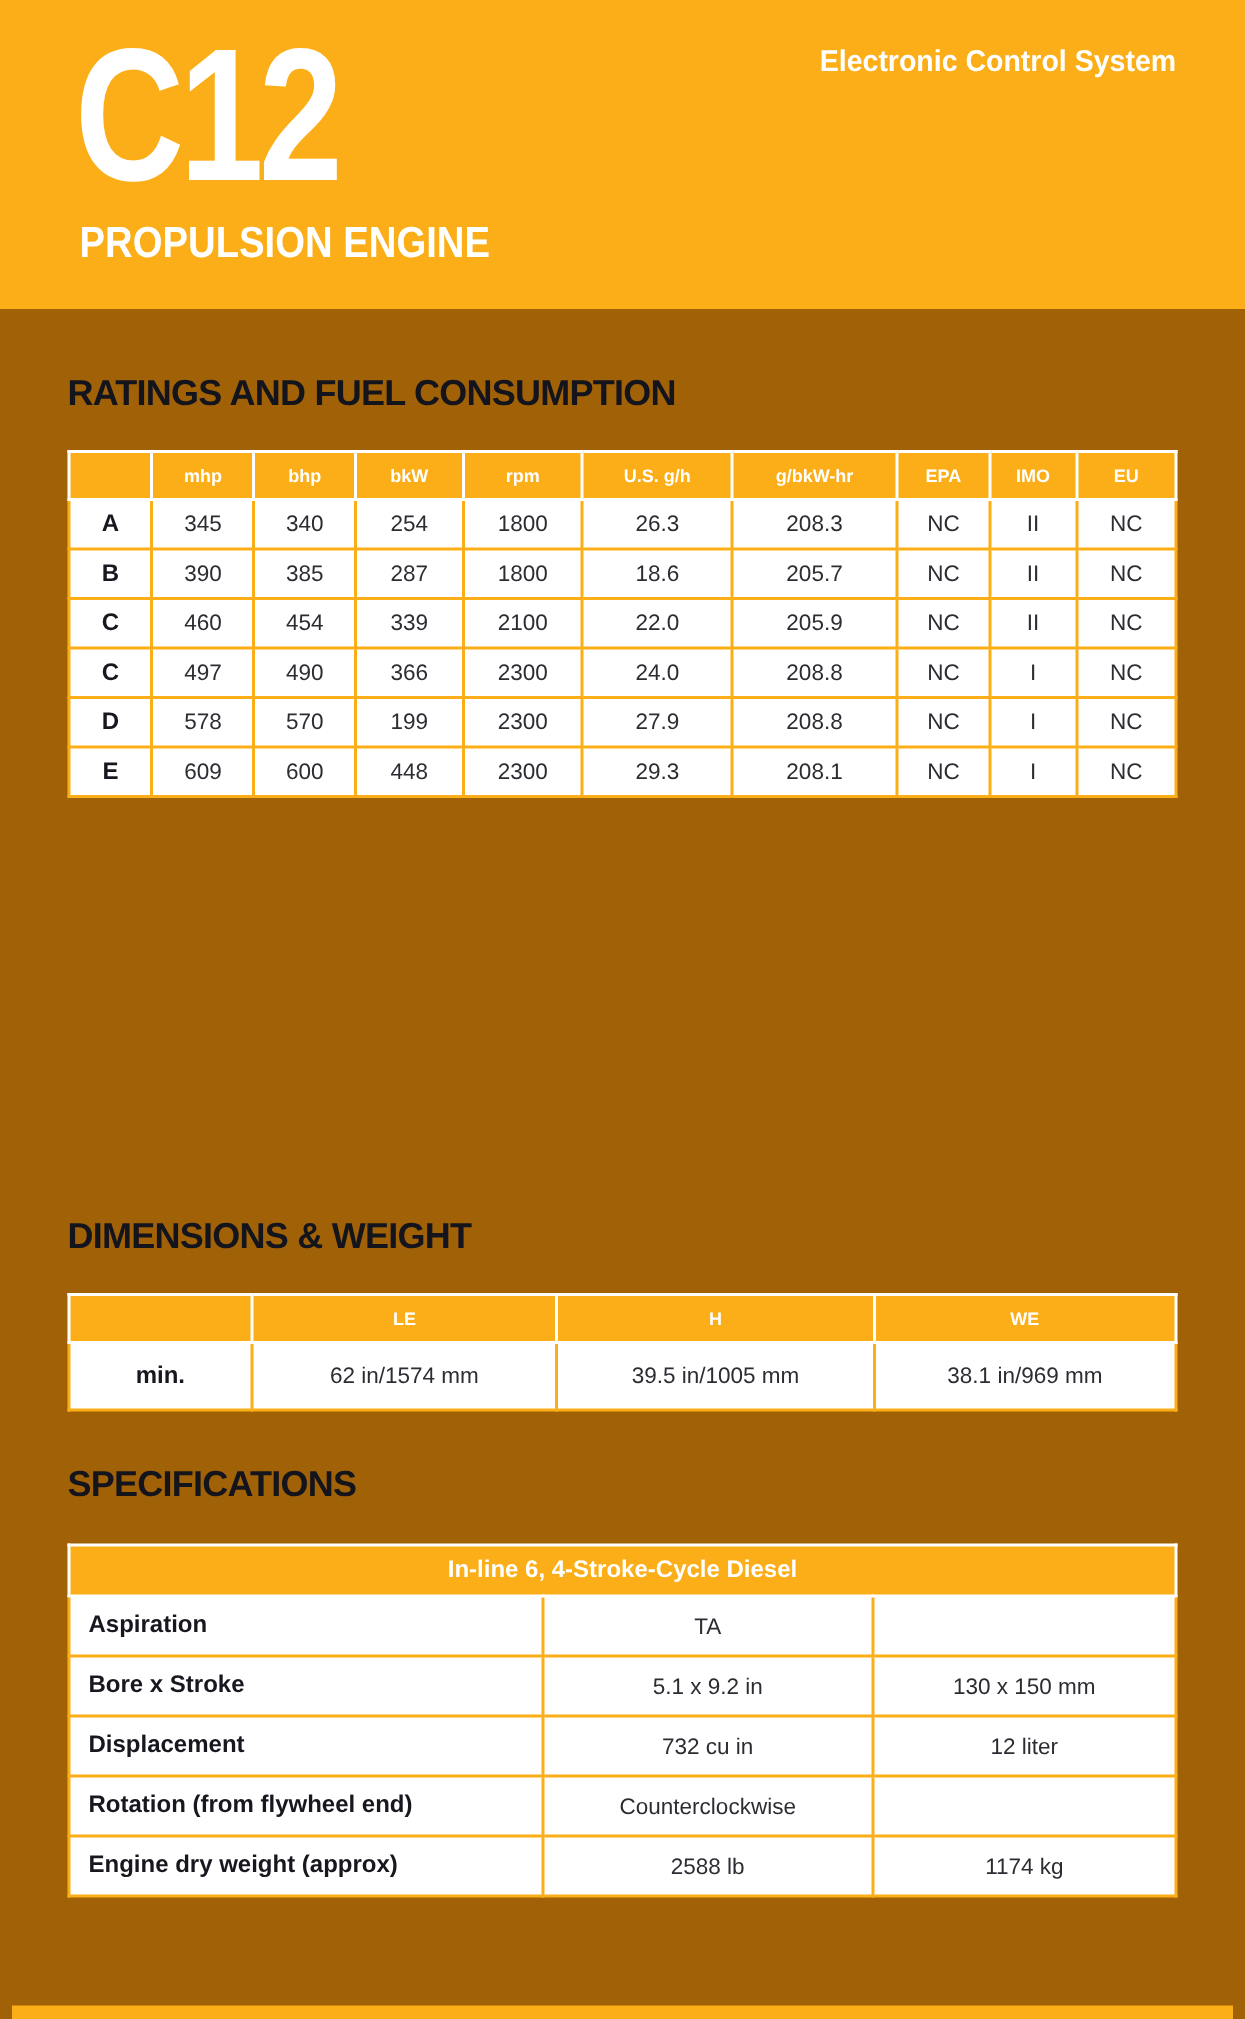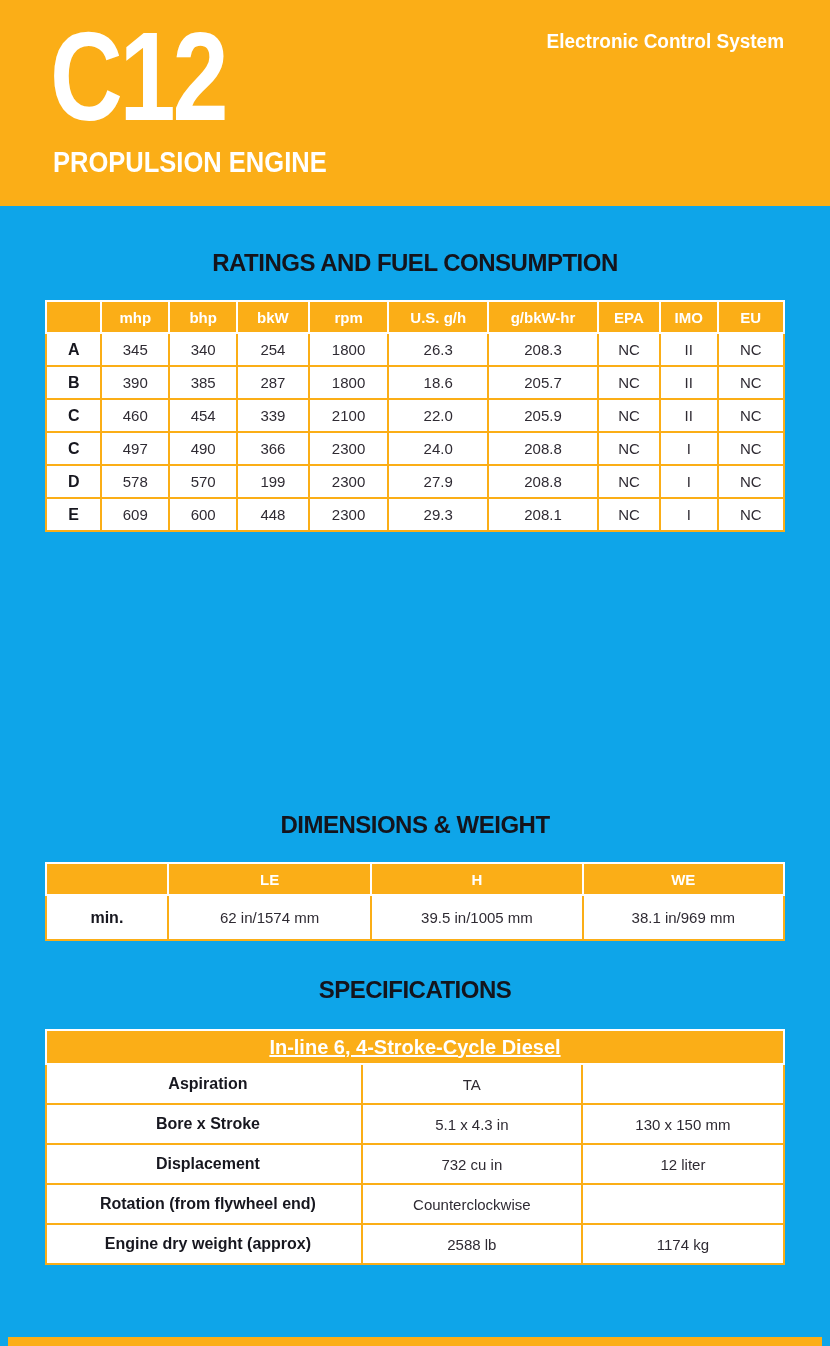--- a/index.html
+++ b/index.html
@@ -1,19 +1,19 @@
 <!DOCTYPE html>
 <html><head>
 <meta charset="utf-8">
 <style>
   html,body{margin:0;padding:0;background:#fff;}
   #page{
     position:relative;
     width:830px;height:1346px;
-    background:#0ea5e9;
+    background:#a16207;
     font-family:"Liberation Sans", sans-serif;
     overflow:hidden;
   }
   
   .masthead{
     position:absolute;top:0;left:0;right:0;height:206px;
     background:#FBAE17;color:#fff;
   }
   .model{
     position:absolute;left:50px;top:14px;
@@ -26,48 +26,48 @@
     font-size:29px;font-weight:700;letter-spacing:0px;
     transform:scaleX(0.88);transform-origin:left top;
   }
   .tagline{
     position:absolute;right:46px;top:30px;
     font-size:20px;font-weight:700;
     transform:scaleX(0.95);transform-origin:right top;
   }
   
   .section-title{
-    width:740px;margin:0 auto;text-align:center;
+    width:740px;margin:0 auto;
     font-size:24px;font-weight:700;color:#14141C;
     letter-spacing:-0.5px;line-height:30px;
   }
   #ratings-title{margin-top:42px;}
   #dim-title{margin-top:278px;}
   #spec-title{margin-top:34px;}
   
   table{
     width:740px;margin:22px auto 0 auto;
     border-collapse:collapse;table-layout:fixed;
   }
   th{
     background:#FBAE17;color:#ffffff;
     border:2px solid #ffffff;
-    font-size:15px;font-weight:700;text-align:center;
+    font-size:12px;font-weight:700;text-align:center;
     height:30px;padding:0 2px;
   }
   td{
     border:2px solid #FBAE17;
     font-size:15px;color:#2F2B33;text-align:center;
     padding:0 4px;background:#fff;
   }
   #ratings-table td{height:31px;}
   #dim-table td{height:43px;}
   #spec-table{margin-top:24px;}
-  #spec-table th{height:32px;font-size:20px;text-decoration:underline;}
-  #spec-table td{height:38px;text-align:center;}
+  #spec-table th{height:32px;font-size:16px;}
+  #spec-table td{height:38px;}
   td.rowlabel{
     font-weight:700;color:#17171F;font-size:16px;
   }
   td.speclabel{
     font-weight:700;color:#17171F;font-size:16px;
     text-align:left;padding-left:12px;
   }
   
   .footer-bar{
     position:absolute;left:8px;right:8px;bottom:0;height:9px;
@@ -229,21 +229,21 @@
       </tr>
     </thead>
     <tbody id="spec-body">
         <tr>
           <td class="speclabel">Aspiration</td>
           <td>TA</td>
           <td></td>
         </tr>
         <tr>
           <td class="speclabel">Bore x Stroke</td>
-          <td>5.1 x 4.3 in</td>
+          <td>5.1 x 9.2 in</td>
           <td>130 x 150 mm</td>
         </tr>
         <tr>
           <td class="speclabel">Displacement</td>
           <td>732 cu in</td>
           <td>12 liter</td>
         </tr>
         <tr>
           <td class="speclabel">Rotation (from flywheel end)</td>
           <td>Counterclockwise</td>

